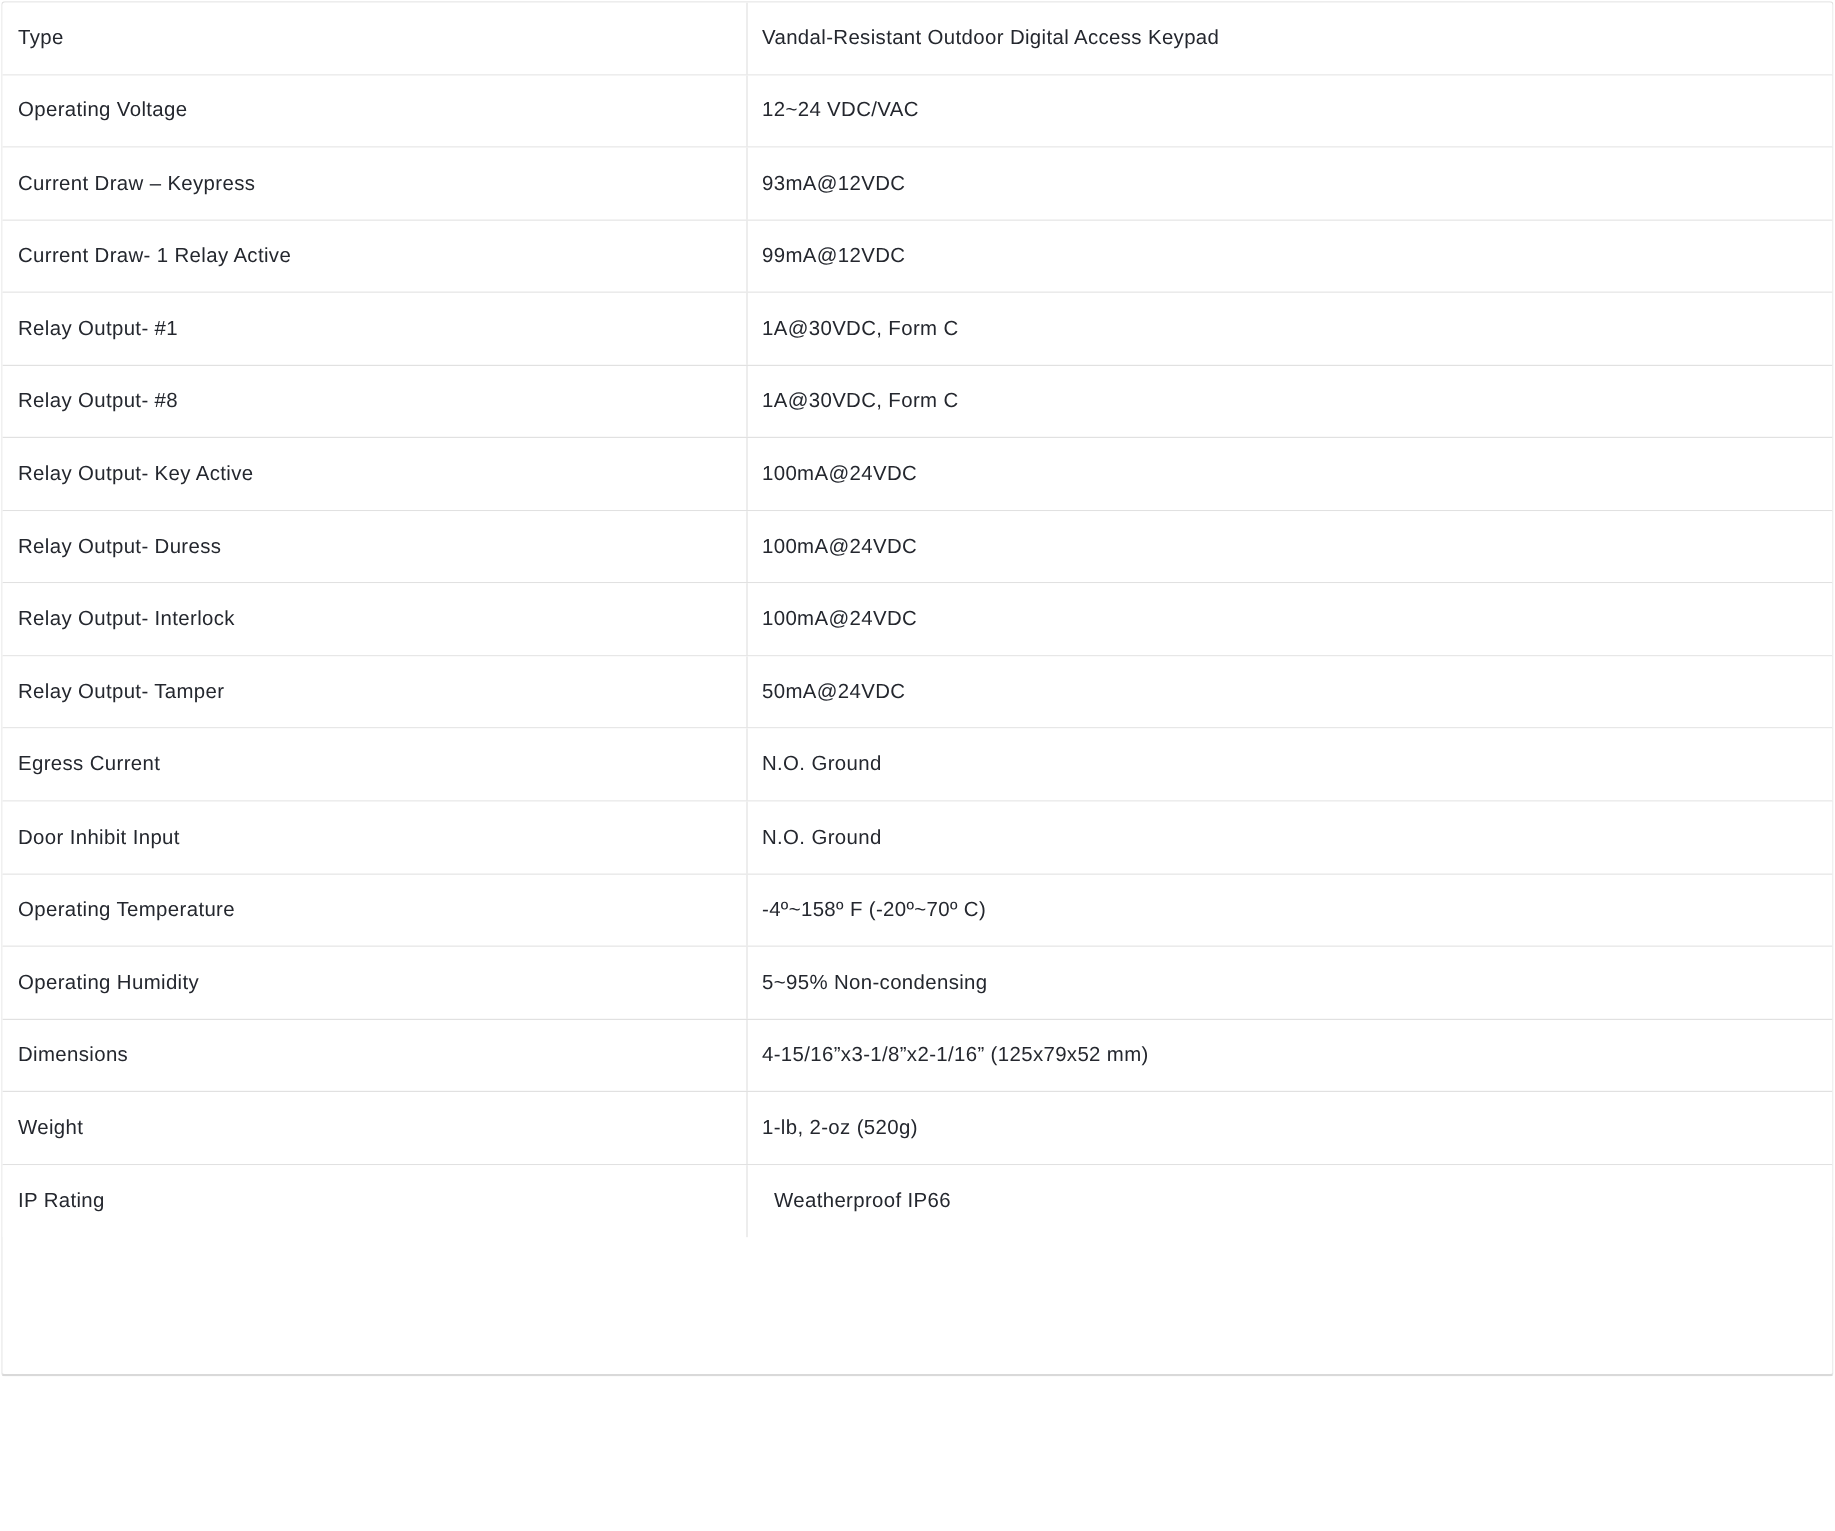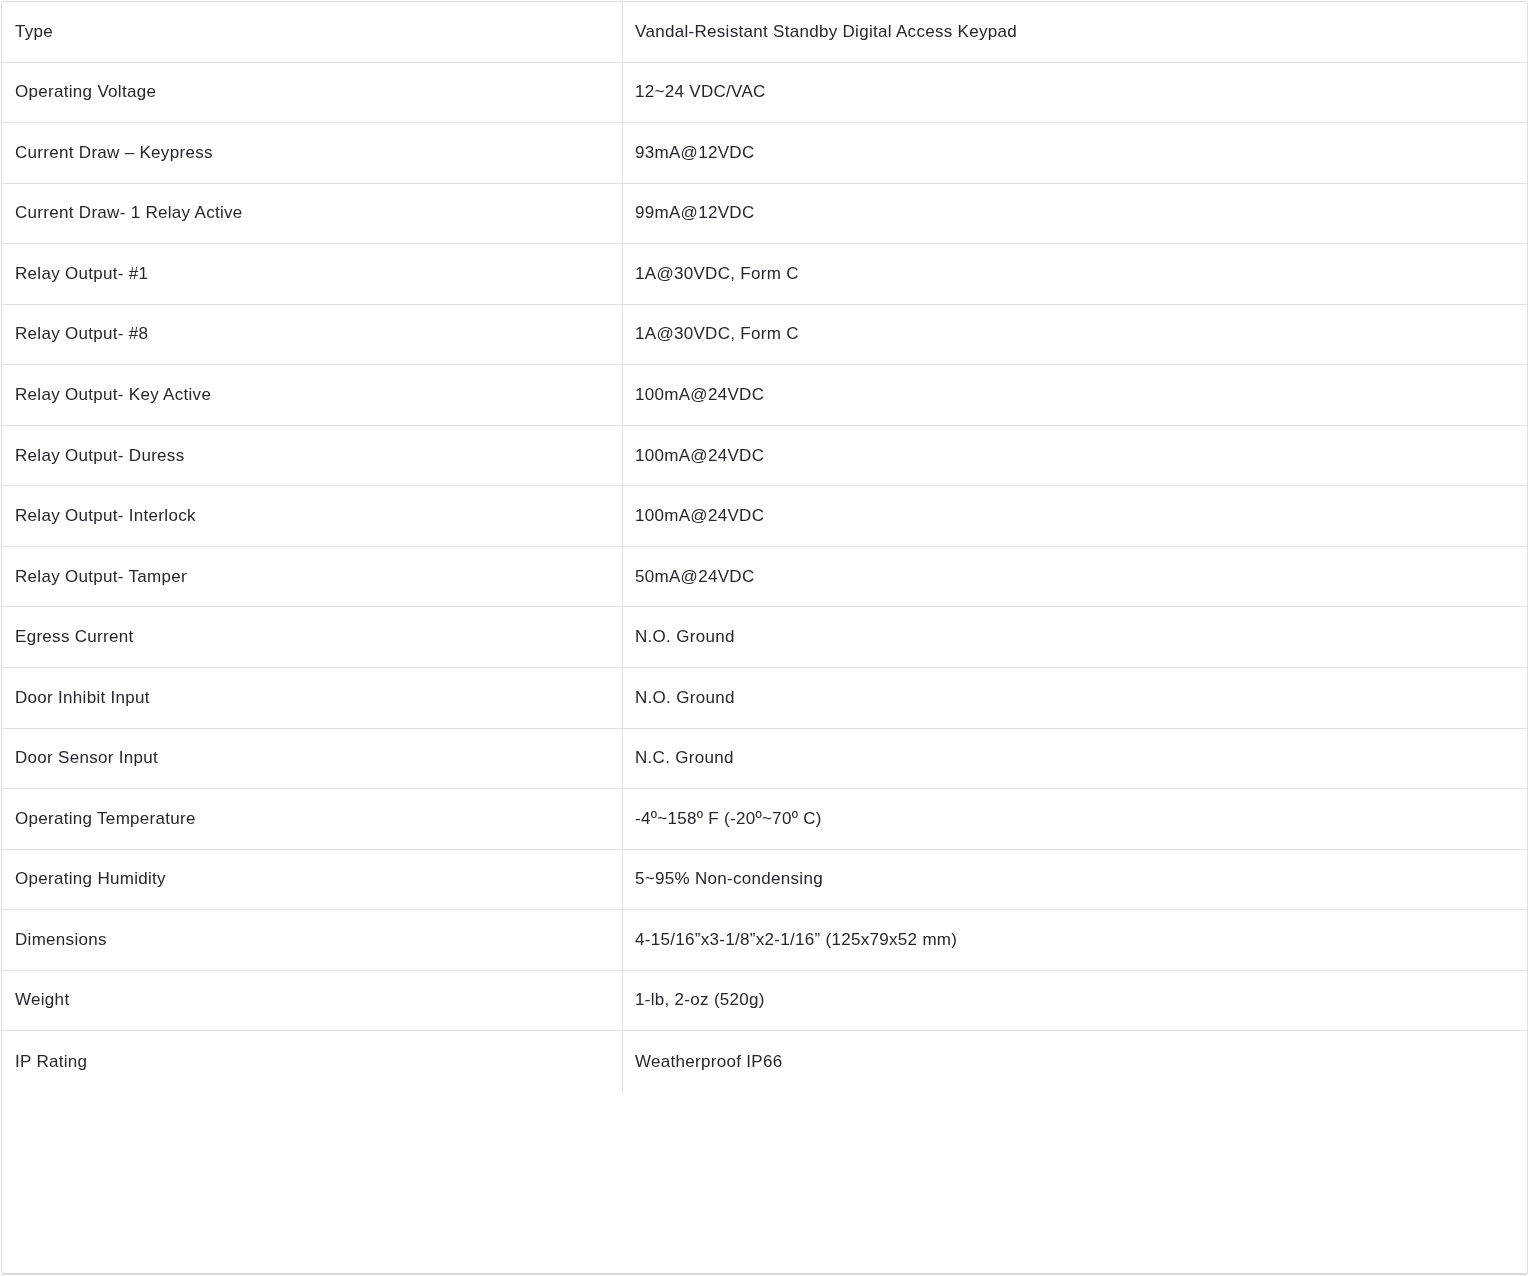--- a/index.html
+++ b/index.html
@@ -7,34 +7,34 @@
     width: 1529px;
     height: 1276px;
     background: #ffffff;
     font-family: "Liberation Sans", "DejaVu Sans", sans-serif;
   }
   .spec-table {
     position: absolute;
     left: 1px;
     top: 1px;
     width: 1527px;
-    height: 1274px;
+    height: 1146px;
     border: 1px solid #e1e1e1;
     border-bottom: 2px solid #d9d9d9;
     border-radius: 3px;
     background: #ffffff;
     overflow: hidden;
   }
   .spec-row {
     display: flex;
     height: 60.55px;
     border-bottom: 1px solid #e1e1e1;
     background: #ffffff;
   }
-  .spec-row:last-child { border-bottom: none; }
+  .spec-row:last-child { border-bottom: none; gap: 10px; }
   .cell {
     display: flex;
     align-items: center;
     font-size: 17px;
     letter-spacing: 0.3px;
     color: #24272e;
     line-height: 1.3;
     white-space: pre;
   }
   .cell-label {
@@ -47,21 +47,21 @@
     flex: 1 1 auto;
     padding: 0 16px 0 12px;
   }
 </style>
 </head>
 <body>
 
 <div class="spec-table">
   <div class="spec-row">
     <div class="cell cell-label">Type</div>
-    <div class="cell cell-value">Vandal-Resistant Standby Digital Access Keypad</div>
+    <div class="cell cell-value">Vandal-Resistant Outdoor Digital Access Keypad</div>
   </div>
 
   <div class="spec-row">
     <div class="cell cell-label">Operating Voltage</div>
     <div class="cell cell-value">12~24 VDC/VAC</div>
   </div>
 
 
   <div class="spec-row">
     <div class="cell cell-label">Current Draw – Keypress</div>
@@ -108,24 +108,20 @@
   <div class="spec-row">
     <div class="cell cell-label">Egress Current</div>
     <div class="cell cell-value">N.O. Ground</div>
   </div>
 
   <div class="spec-row">
     <div class="cell cell-label">Door Inhibit Input</div>
     <div class="cell cell-value">N.O. Ground</div>
   </div>
 
-  <div class="spec-row">
-    <div class="cell cell-label">Door Sensor Input</div>
-    <div class="cell cell-value">N.C. Ground</div>
-  </div>
 
   <div class="spec-row">
     <div class="cell cell-label">Operating Temperature</div>
     <div class="cell cell-value">-4º~158º F (-20º~70º C)</div>
   </div>
 
   <div class="spec-row">
     <div class="cell cell-label">Operating Humidity</div>
     <div class="cell cell-value">5~95% Non-condensing</div>
   </div>

